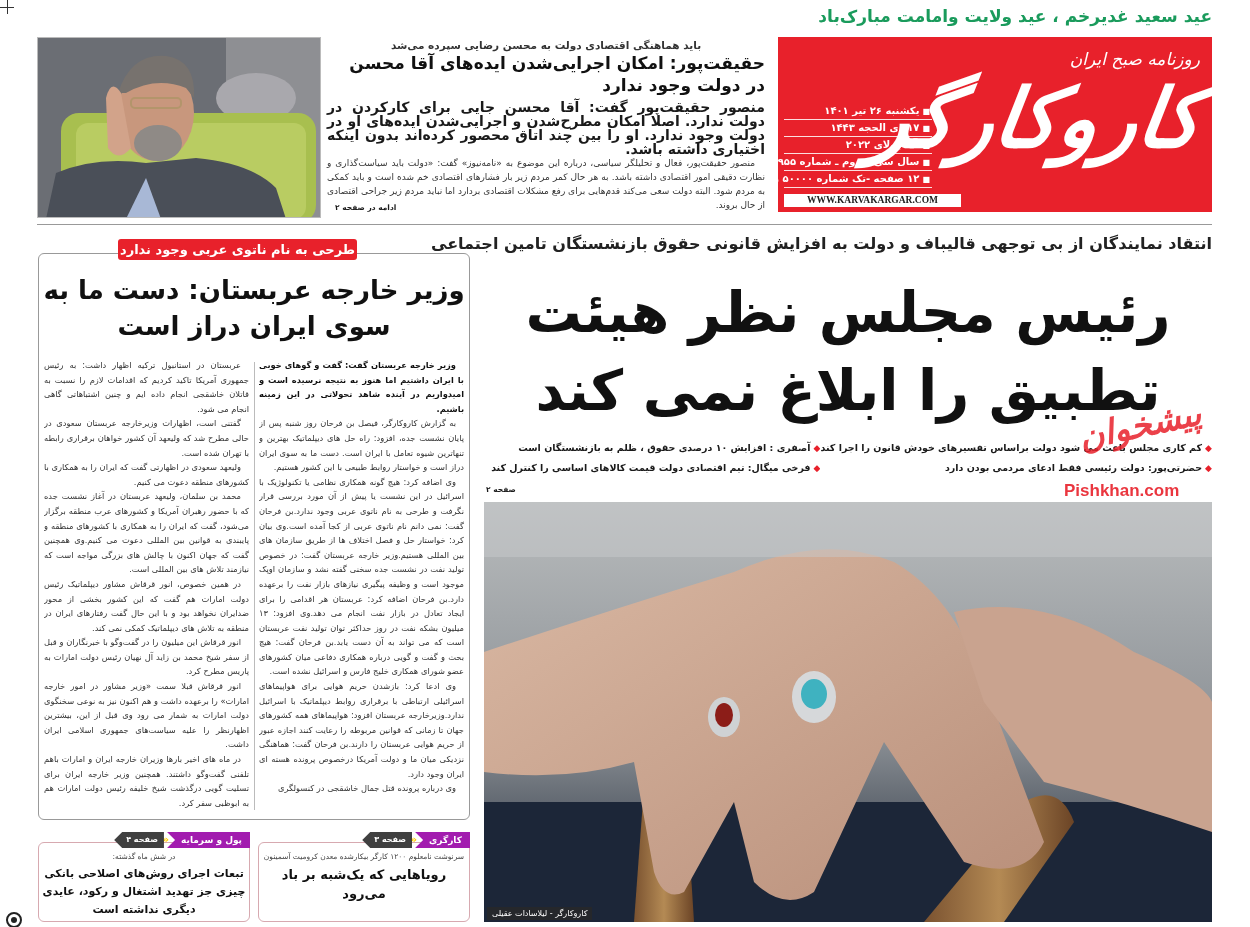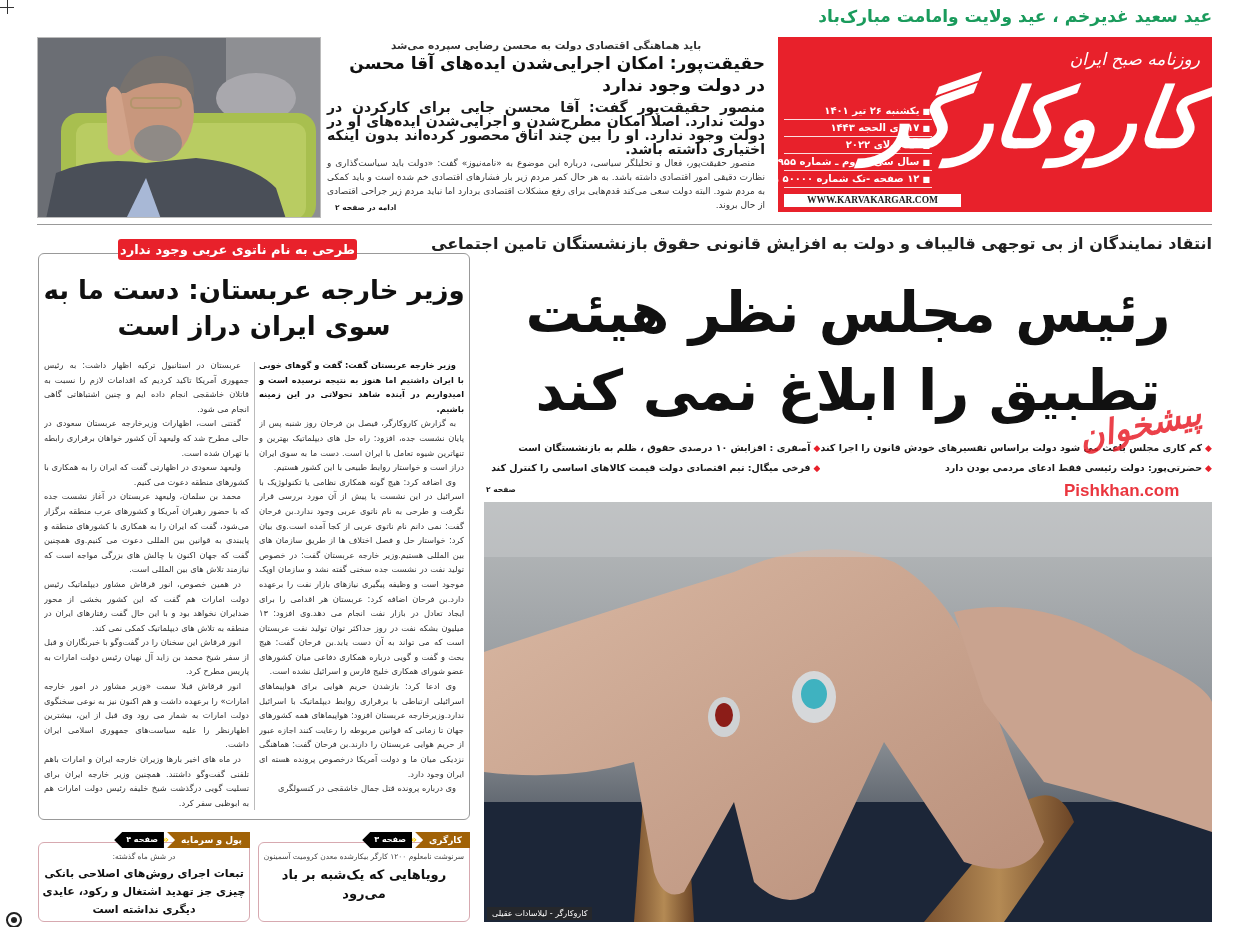--- a/index.html
+++ b/index.html
@@ -58,23 +58,23 @@
   .side-title { left: 40px; top: 272px; width: 428px; text-align: center; font-size: 26px; font-weight: bold; line-height: 36px; color: #111; }
   .side-cols { left: 44px; top: 358px; width: 420px; height: 455px; display: flex; gap: 10px; }
   .side-col { flex: 1; font-size: 8.3px; line-height: 14.6px; text-align: justify; color: #333; overflow: hidden; }
   .side-col p { text-indent: 8px; }
   .side-col .lead { font-weight: bold; color: #111; }
   .col-rule { left: 254px; top: 362px; width: 1px; height: 448px; background: #bbb; }
 
   
   .teaser { top: 842px; width: 212px; height: 80px; border: 1px solid #d7a9b0; border-radius: 6px; text-align: center; }
   .teaser-head { top: 832px; height: 16px; display: flex; direction: rtl; }
-  .th-red { background: #a16207; color: #fff; font-size: 9px; font-weight: bold; padding: 0 8px 0 14px; line-height: 16px; clip-path: polygon(0 0,100% 0,100% 100%,0 100%,8px 50%); }
+  .th-red { background: #a21caf; color: #fff; font-size: 9px; font-weight: bold; padding: 0 8px 0 14px; line-height: 16px; clip-path: polygon(0 0,100% 0,100% 100%,0 100%,8px 50%); }
   .th-chev { color: #ffcc00; font-weight: bold; font-size: 11px; line-height: 16px; margin: 0 -2px; }
-  .th-black { background: #000000; color: #fff; font-size: 8px; font-weight: bold; padding: 0 6px 0 12px; line-height: 16px; clip-path: polygon(0 50%,8px 0,100% 0,100% 100%,8px 100%); }
+  .th-black { background: #404040; color: #fff; font-size: 8px; font-weight: bold; padding: 0 6px 0 12px; line-height: 16px; clip-path: polygon(0 50%,8px 0,100% 0,100% 100%,8px 100%); }
   .teaser-kicker { margin-top: 9px; font-size: 7.5px; color: #444; }
   .teaser-title { margin-top: 4px; font-size: 13px; font-weight: bold; line-height: 19px; color: #111; }
   .teaser-title.small { font-size: 11px; line-height: 18px; }
 </style>
 </head>
 <body>
 
 <div class="abs crosshair"></div>
 
 <div class="abs greeting">عید سعید غدیرخم ، عید ولایت وامامت مبارک‌باد</div>
@@ -184,21 +184,21 @@
     <p>وی اضافه کرد: هیچ گونه همکاری نظامی یا تکنولوژیک با اسرائیل در این نشست یا پیش از آن مورد بررسی قرار نگرفت و طرحی به نام ناتوی عربی وجود ندارد.بن فرحان گفت: نمی دانم نام ناتوی عربی از کجا آمده است.وی بیان کرد: خواستار حل و فصل اختلاف ها از طریق سازمان های بین المللی هستیم.وزیر خارجه عربستان گفت: در خصوص تولید نفت در نشست جده سخنی گفته نشد و سازمان اوپک موجود است و وظیفه پیگیری نیازهای بازار نفت را برعهده دارد.بن فرحان اضافه کرد: عربستان هر اقدامی را برای ایجاد تعادل در بازار نفت انجام می دهد.وی افزود: ۱۳ میلیون بشکه نفت در روز حداکثر توان تولید نفت عربستان است که می تواند به آن دست یابد.بن فرحان گفت: هیچ بحث و گفت و گویی درباره همکاری دفاعی میان کشورهای عضو شورای همکاری خلیج فارس و اسرائیل نشده است.</p>
     <p>وی ادعا کرد: بازشدن حریم هوایی برای هواپیماهای اسرائیلی ارتباطی با برقراری روابط دیپلماتیک با اسرائیل ندارد.وزیرخارجه عربستان افزود: هواپیماهای همه کشورهای جهان تا زمانی که قوانین مربوطه را رعایت کنند اجازه عبور از حریم هوایی عربستان را دارند.بن فرحان گفت: هماهنگی نزدیکی میان ما و دولت آمریکا درخصوص پرونده هسته ای ایران وجود دارد.</p>
     <p>وی درباره پرونده قتل جمال خاشقجی در کنسولگری</p>
   </div>
   <div class="side-col">
     <p>عربستان در استانبول ترکیه اظهار داشت: به رئیس جمهوری آمریکا تاکید کردیم که اقدامات لازم را نسبت به قاتلان خاشقجی انجام داده ایم و چنین اشتباهاتی گاهی انجام می شود.</p>
     <p>گفتنی است، اظهارات وزیرخارجه عربستان سعودی در حالی مطرح شد که ولیعهد آن کشور خواهان برقراری رابطه با تهران شده است.</p>
     <p>ولیعهد سعودی در اظهارتی گفت که ایران را به همکاری با کشورهای منطقه دعوت می کنیم.</p>
     <p>محمد بن سلمان، ولیعهد عربستان در آغاز نشست جده که با حضور رهبران آمریکا و کشورهای عرب منطقه برگزار می‌شود، گفت که ایران را به همکاری با کشورهای منطقه و پایبندی به قوانین بین المللی دعوت می کنیم.وی همچنین گفت که جهان اکنون با چالش های بزرگی مواجه است که نیازمند تلاش های بین المللی است.</p>
     <p>در همین خصوص، انور قرقاش مشاور دیپلماتیک رئیس دولت امارات هم گفت که این کشور بخشی از محور ضدایران نخواهد بود و با این حال گفت رفتارهای ایران در منطقه به تلاش های دیپلماتیک کمکی نمی کند.</p>
-    <p>انور قرقاش این سخنان را در گفت‌وگو با خبرنگاران و قبل از سفر شیخ محمد بن زاید آل نهیان رئیس دولت امارات به پاریس مطرح کرد.</p>
+    <p>انور قرقاش این میلیون را در گفت‌وگو با خبرنگاران و قبل از سفر شیخ محمد بن زاید آل نهیان رئیس دولت امارات به پاریس مطرح کرد.</p>
     <p>انور قرقاش قبلا سمت «وزیر مشاور در امور خارجه امارات» را برعهده داشت و هم اکنون نیز به نوعی سخنگوی دولت امارات به شمار می رود وی قبل از این، بیشترین اظهارنظر را علیه سیاست‌های جمهوری اسلامی ایران داشت.</p>
     <p>در ماه های اخیر بارها وزیران خارجه ایران و امارات باهم تلفنی گفت‌وگو داشتند. همچنین وزیر خارجه ایران برای تسلیت گویی درگذشت شیخ خلیفه رئیس دولت امارات هم به ابوظبی سفر کرد.</p>
   </div>
 </div>
 
 <div class="abs teaser" style="left:258px;">
   <div class="teaser-kicker">سرنوشت نامعلوم ۱۲۰۰ کارگر بیکارشده معدن کرومیت آسمینون</div>
   <div class="teaser-title">رویاهایی که یک‌شبه بر باد می‌رود</div>
 </div>
 <div class="abs teaser-head" style="right:780px;">

